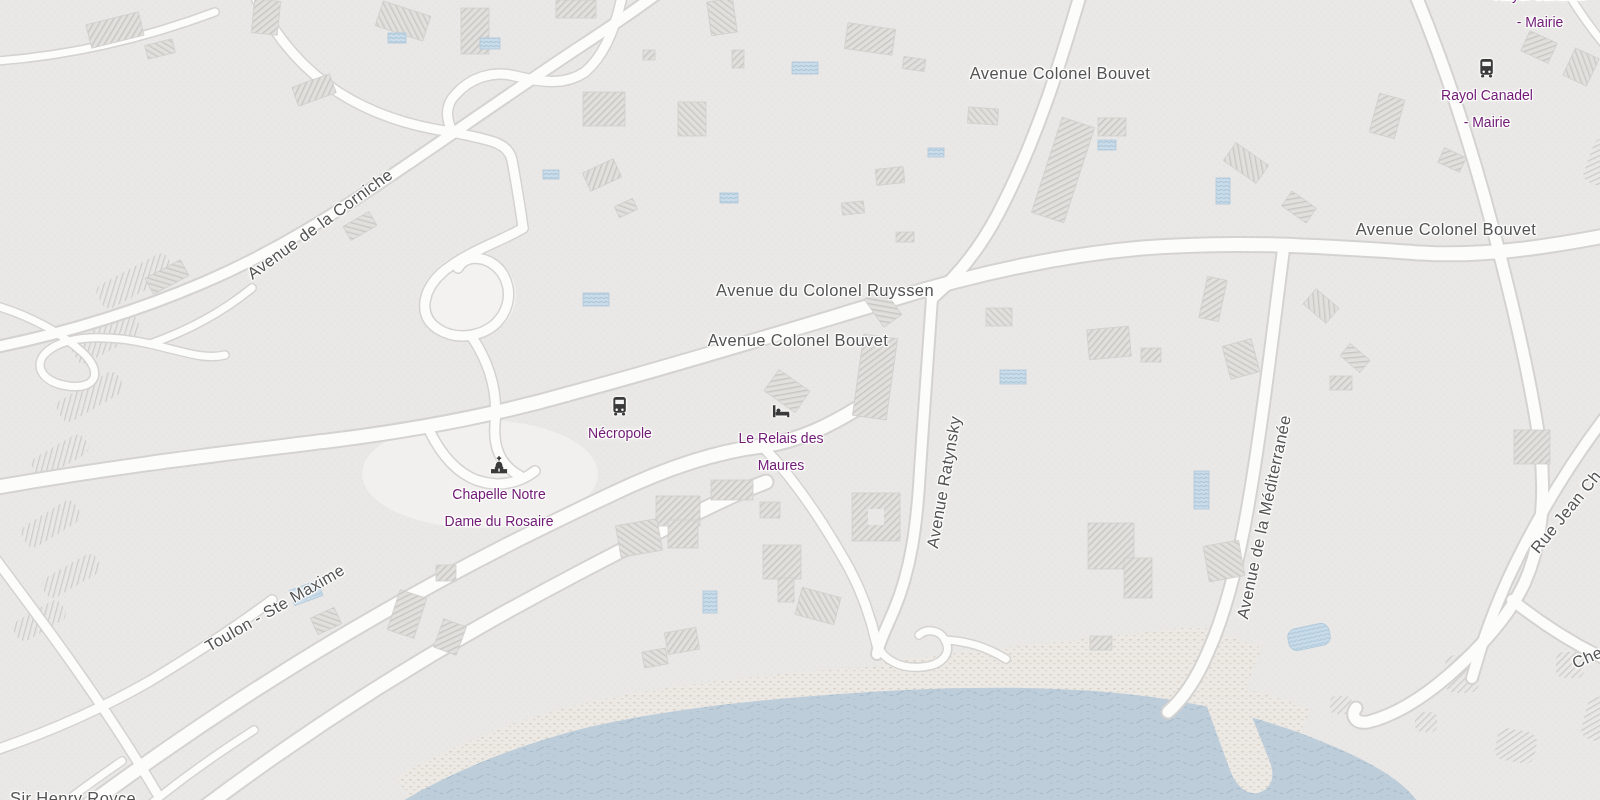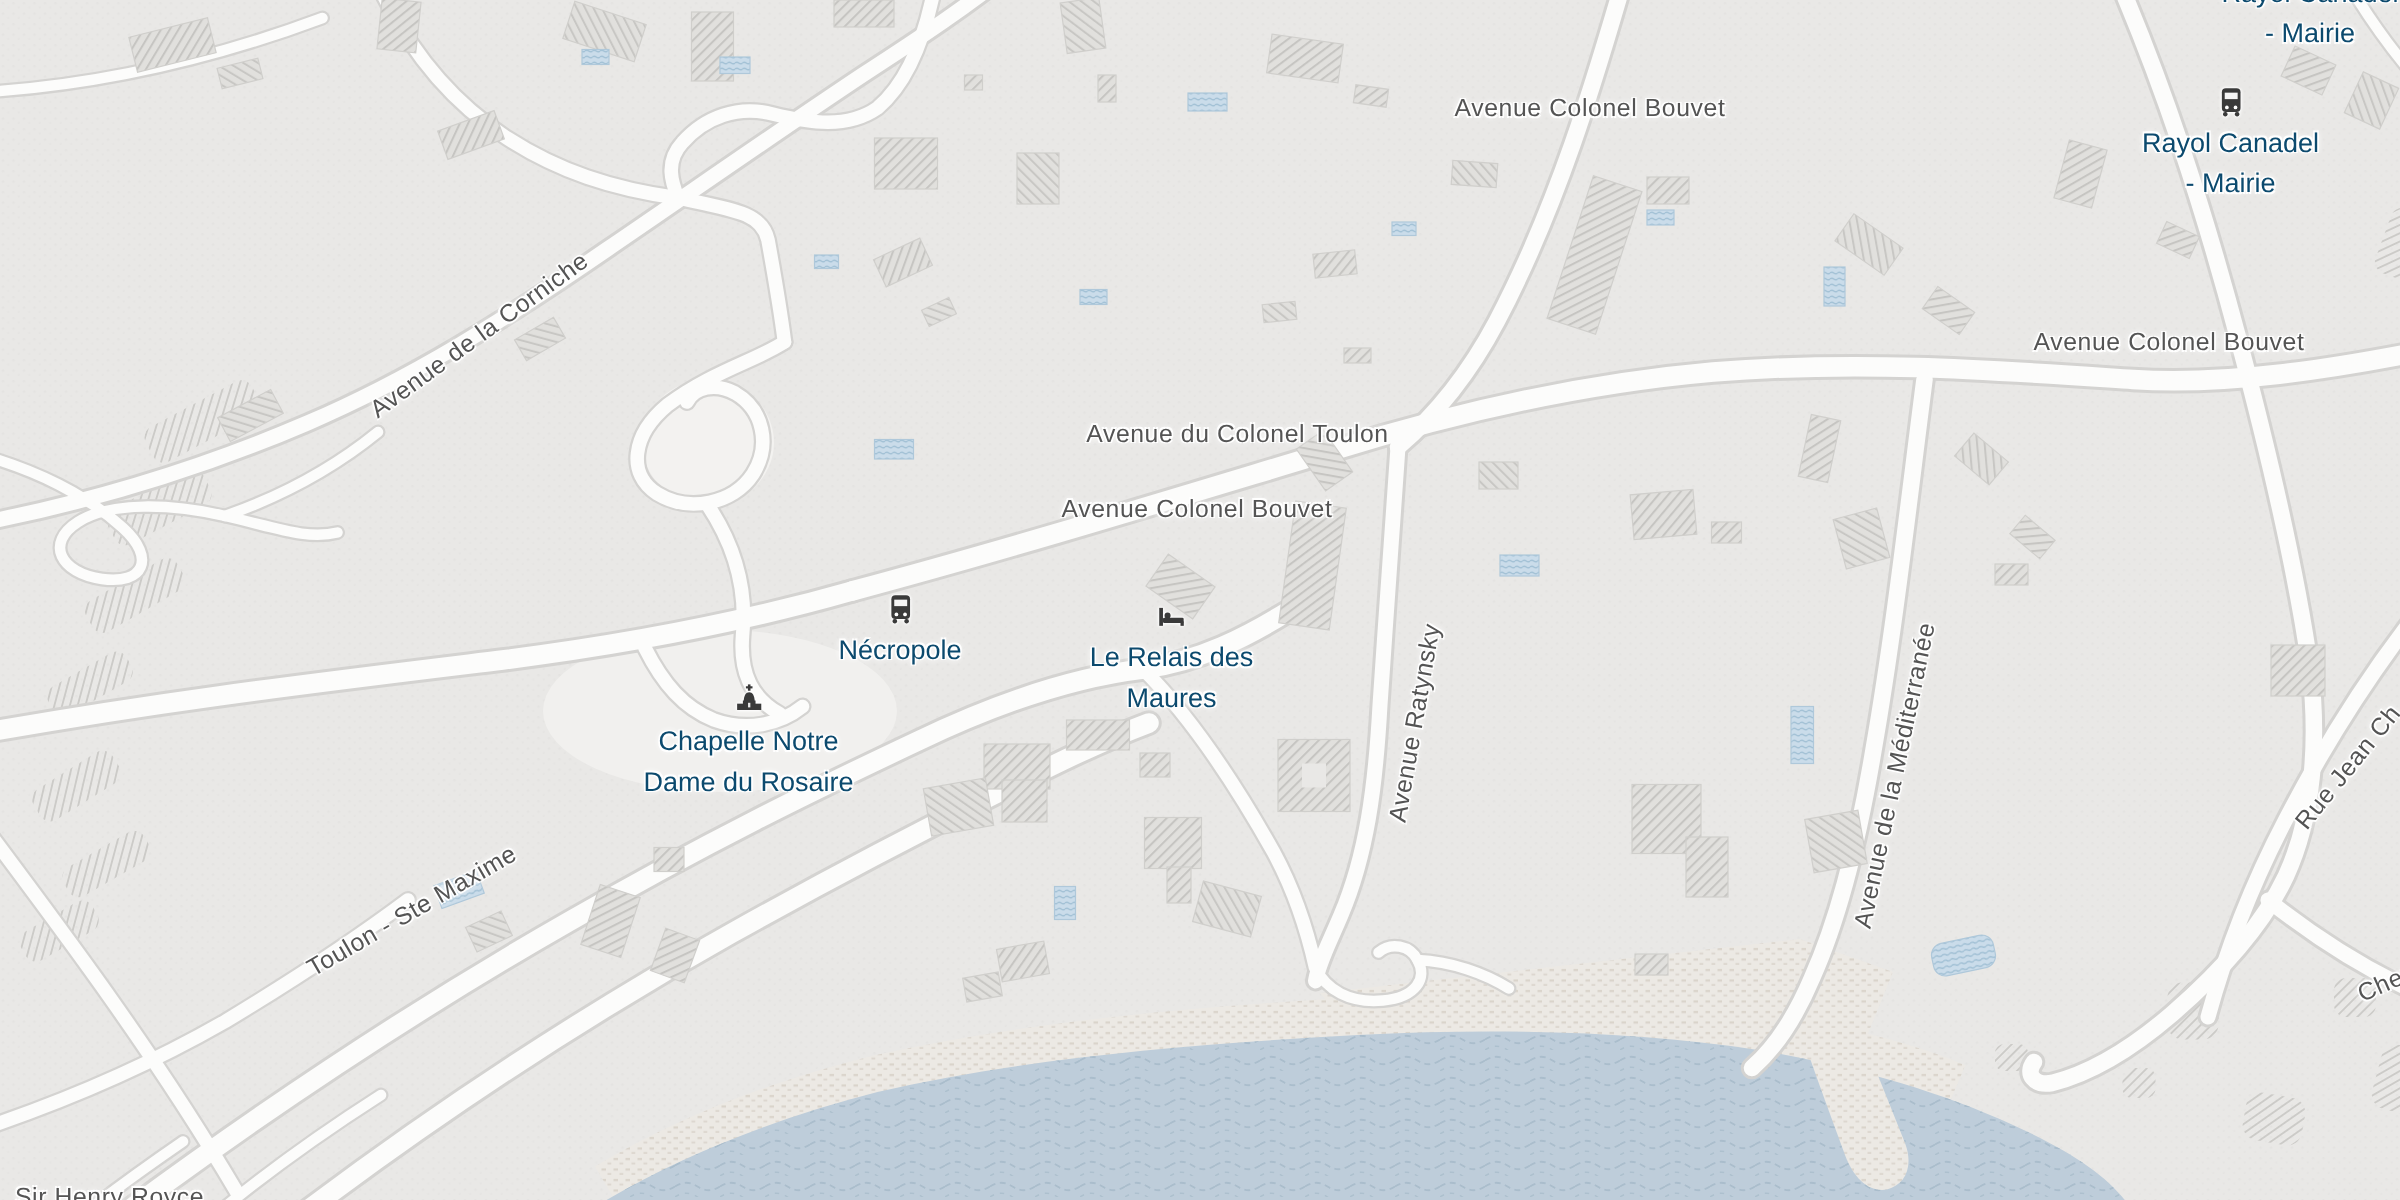--- a/index.html
+++ b/index.html
@@ -19,21 +19,21 @@
   .street{
     font-size:16.5px;color:#545454;letter-spacing:.4px;
     transform:translate(-50%,-50%);
   }
   .street.rot{transform-origin:center;}
   .poi{
     position:absolute;display:flex;flex-direction:column;align-items:center;
     transform:translateX(-50%);
   }
   .poi .pline{
-    font-size:18px;line-height:27px;color:#0c4a6e;white-space:nowrap;
+    font-size:14px;line-height:27px;color:#701a75;white-space:nowrap;
     text-shadow:-1px -1px 0 rgba(255,255,255,.95),1px -1px 0 rgba(255,255,255,.95),
                 -1px 1px 0 rgba(255,255,255,.95),1px 1px 0 rgba(255,255,255,.95),
                 0 0 4px #fff,0 0 6px #fff;
   }
   .poi .picon{height:24px;margin-bottom:2px;display:block;
     filter:drop-shadow(0 0 1px #fff) drop-shadow(0 0 1px #fff);}
   .poi .picon svg{display:block;width:23px;height:24px;}
 </style>
 </head>
 <body>
@@ -250,21 +250,21 @@
     <rect fill="url(#hpool)" x="291" y="585" width="30" height="16" transform="rotate(-20 306 593)"></rect>
     <rect fill="url(#hpool)" x="703" y="591" width="14" height="22"></rect>
     <rect fill="url(#hpool)" x="1288" y="626" width="42" height="22" rx="8" transform="rotate(-12 1309 637)"></rect>
   </g>
 </svg>
 
 <div class="lbl street" style="left:1060px;top:73px">Avenue Colonel Bouvet</div>
 
 <div class="lbl street" style="left:1446px;top:229px">Avenue Colonel Bouvet</div>
 
-<div class="lbl street" style="left:825px;top:290px">Avenue du Colonel Toulon</div>
+<div class="lbl street" style="left:825px;top:290px">Avenue du Colonel Ruyssen</div>
 
 <div class="lbl street" style="left:798px;top:340px">Avenue Colonel Bouvet</div>
 
 <div class="lbl street rot" style="left:320px;top:224px;transform:translate(-50%,-50%) rotate(-36deg)">Avenue de la Corniche</div>
 
 <div class="lbl street rot" style="left:944px;top:482px;transform:translate(-50%,-50%) rotate(-80deg)">Avenue Ratynsky</div>
 
 <div class="lbl street rot" style="left:1264px;top:517px;transform:translate(-50%,-50%) rotate(-78deg)">Avenue de la Méditerranée</div>
 
 <div class="lbl street rot" style="left:1566px;top:512px;transform:translate(-50%,-50%) rotate(-51deg)">Rue Jean Ch</div>
@@ -288,21 +288,21 @@
       <circle cx="9" cy="15.8" r="1.3" fill="#fff"></circle>
       <circle cx="15" cy="15.8" r="1.3" fill="#fff"></circle>
       <rect x="6.3" y="19" width="3.2" height="3" rx="1.4"></rect>
       <rect x="14.5" y="19" width="3.2" height="3" rx="1.4"></rect>
     </svg>
   </span>
   <span class="pline">Rayol Canadel</span>
   <span class="pline">- Mairie</span>
 </div>
 
-<div class="poi" style="left:600px;top:394px">
+<div class="poi" style="left:620px;top:394px">
   <span class="picon">
     <svg viewBox="0 0 24 24" fill="#3a3a3a">
       <rect x="5.5" y="2.5" width="13" height="16.5" rx="2.8"></rect>
       <rect x="7.5" y="5.5" width="9" height="4.5" fill="#fff" opacity="0.95"></rect>
       <circle cx="9" cy="15.8" r="1.3" fill="#fff"></circle>
       <circle cx="15" cy="15.8" r="1.3" fill="#fff"></circle>
       <rect x="6.3" y="19" width="3.2" height="3" rx="1.4"></rect>
       <rect x="14.5" y="19" width="3.2" height="3" rx="1.4"></rect>
     </svg>
   </span>

